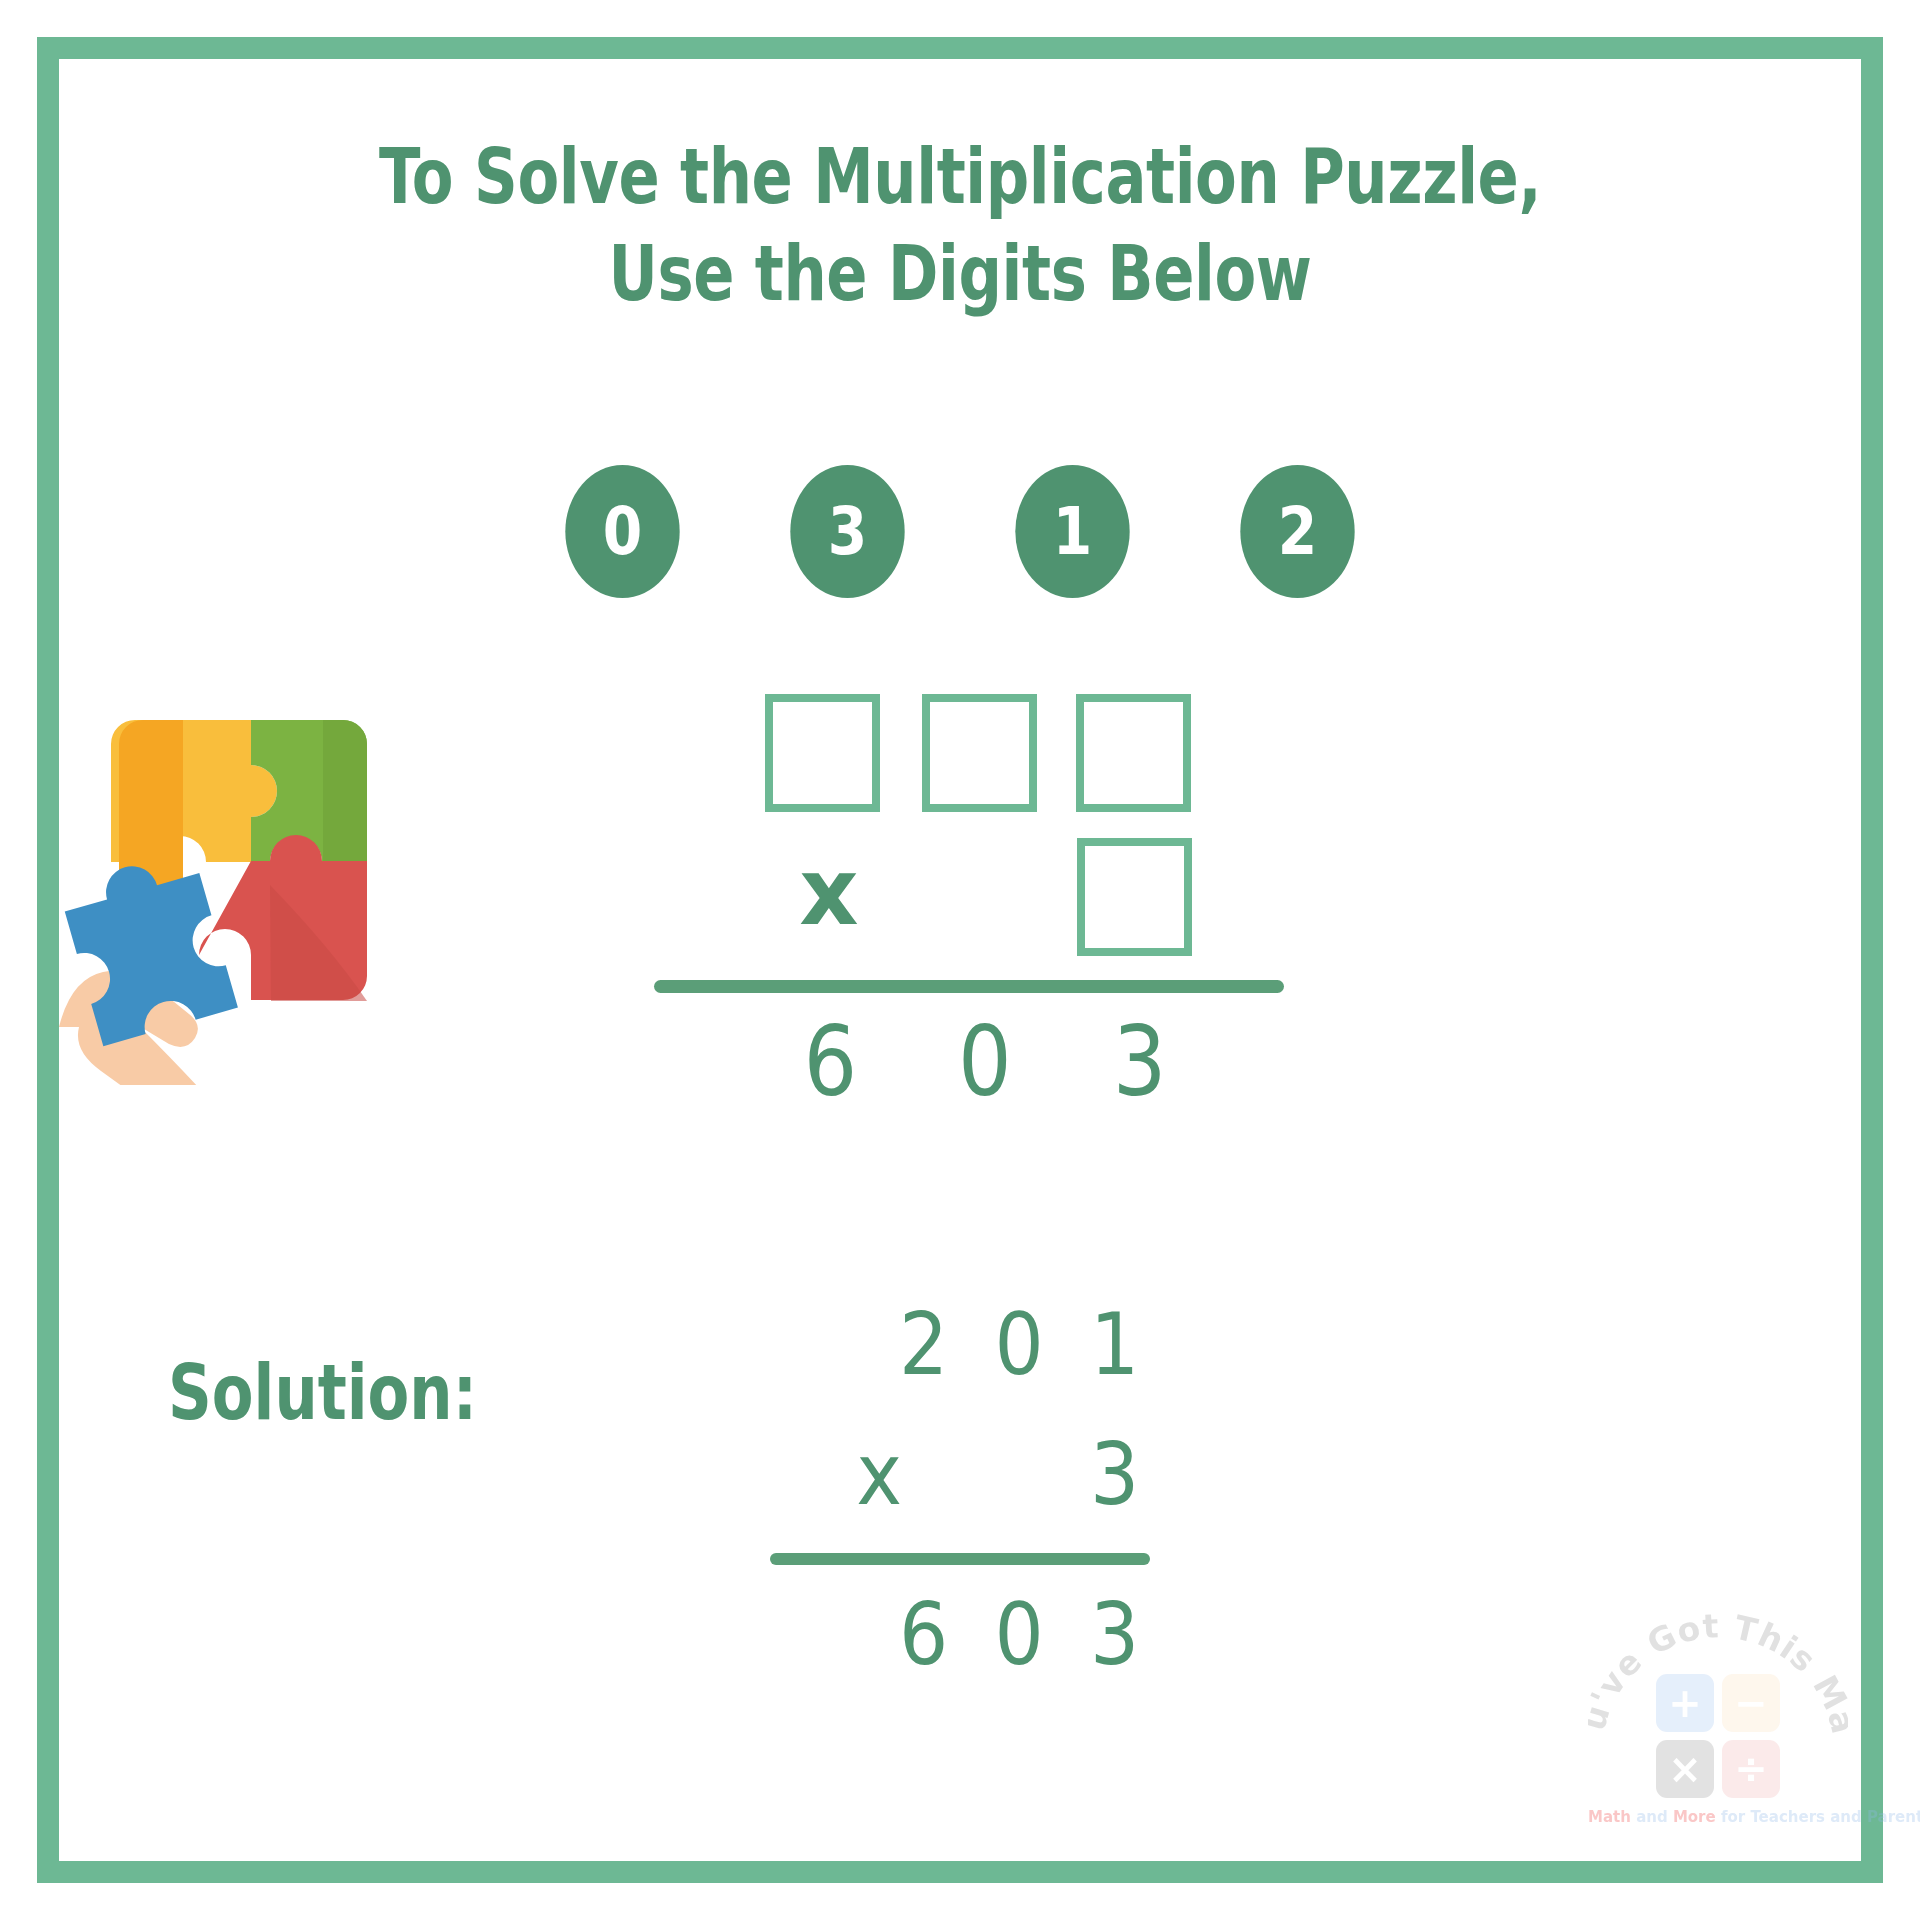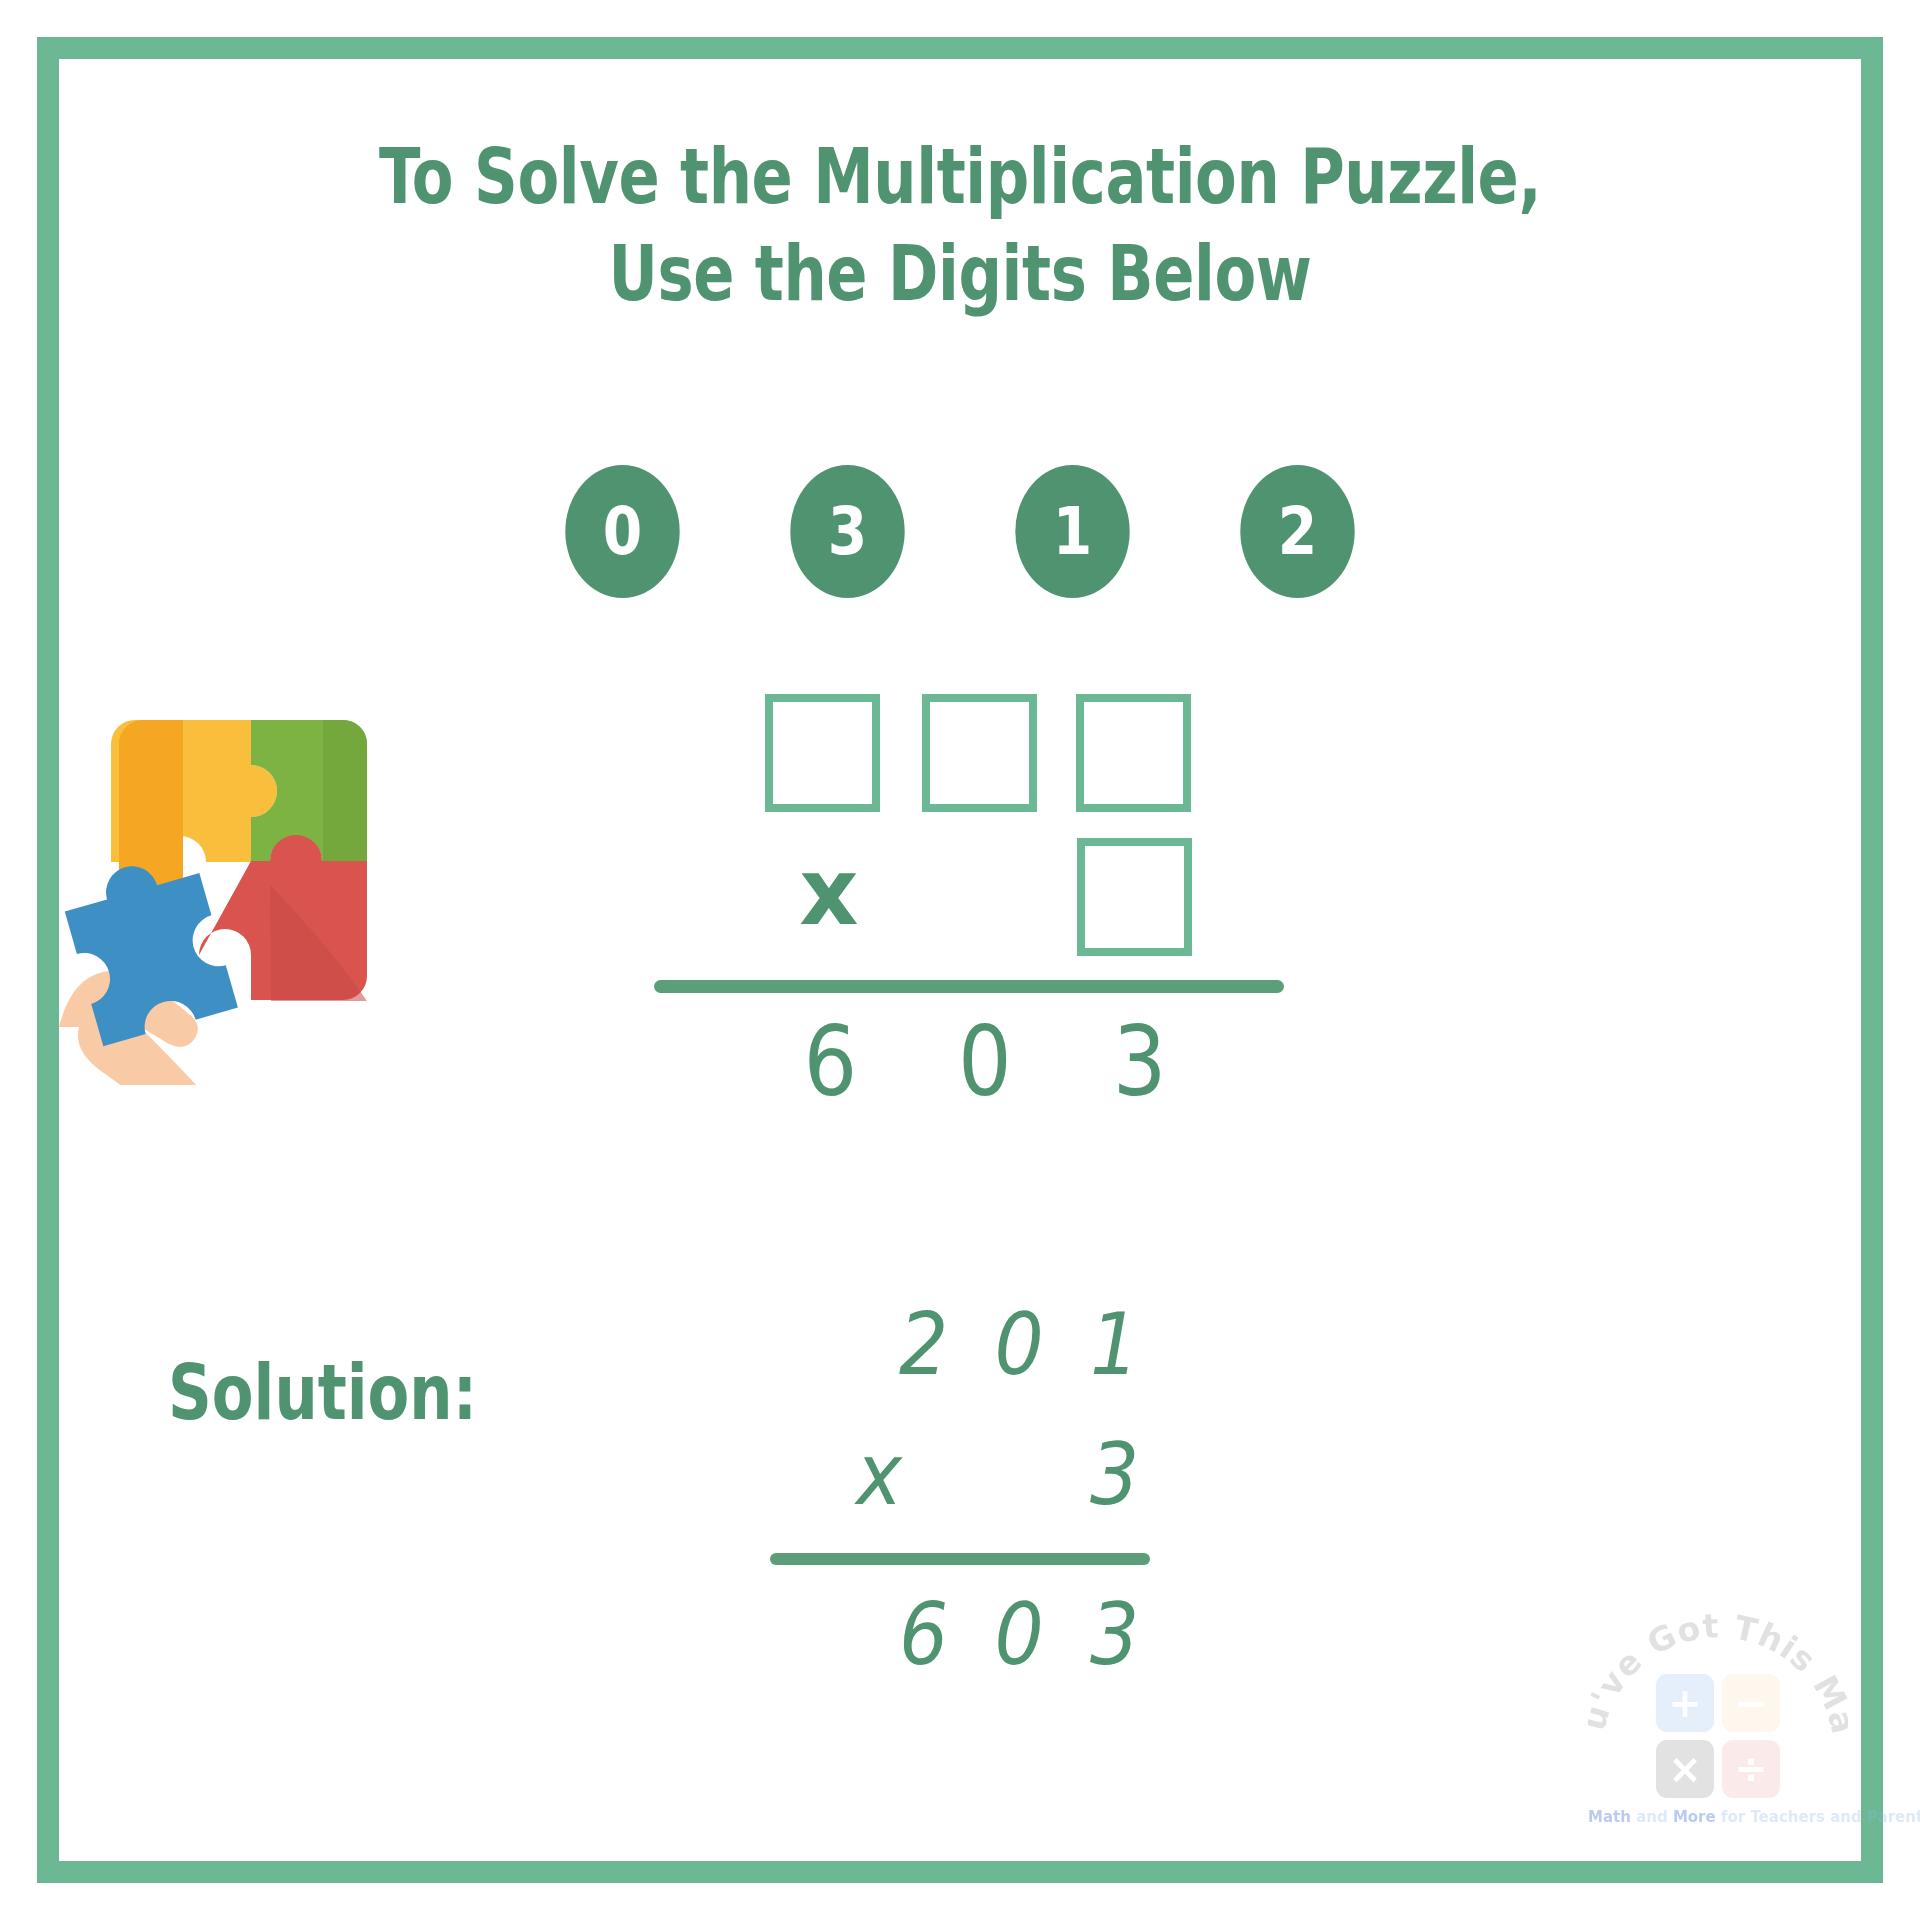--- a/index.html
+++ b/index.html
@@ -163,21 +163,20 @@
     transform-origin: left top;
     white-space: nowrap;
   }
 
   .solution-sum {
     position: absolute;
     left: 770px;
     top: 1295px;
     width: 380px;
     height: 390px;
-    font-style: italic;
   }
   .sum-line {
     position: absolute;
     width: 380px;
     color: #4F9370;
     font-family: "DejaVu Sans", sans-serif;
     font-size: 86px;
     line-height: 1;
     text-align: right;
     letter-spacing: 12px;
@@ -239,21 +238,21 @@
     position: absolute;
     left: 0;
     top: 222px;
     width: 260px;
     text-align: center;
     font-family: "DejaVu Sans", sans-serif;
     font-size: 15px;
     font-weight: bold;
     white-space: nowrap;
   }
-  .tag-a { color: #1d4ed8; }
+  .tag-a { color: #ef4444; }
   .tag-b { color: #8FB7E8; text-align: right; }
 </style>
 </head>
 <body>
 
 <div id="page">
 
   <div class="frame"></div>
 
   <div class="title-block">

